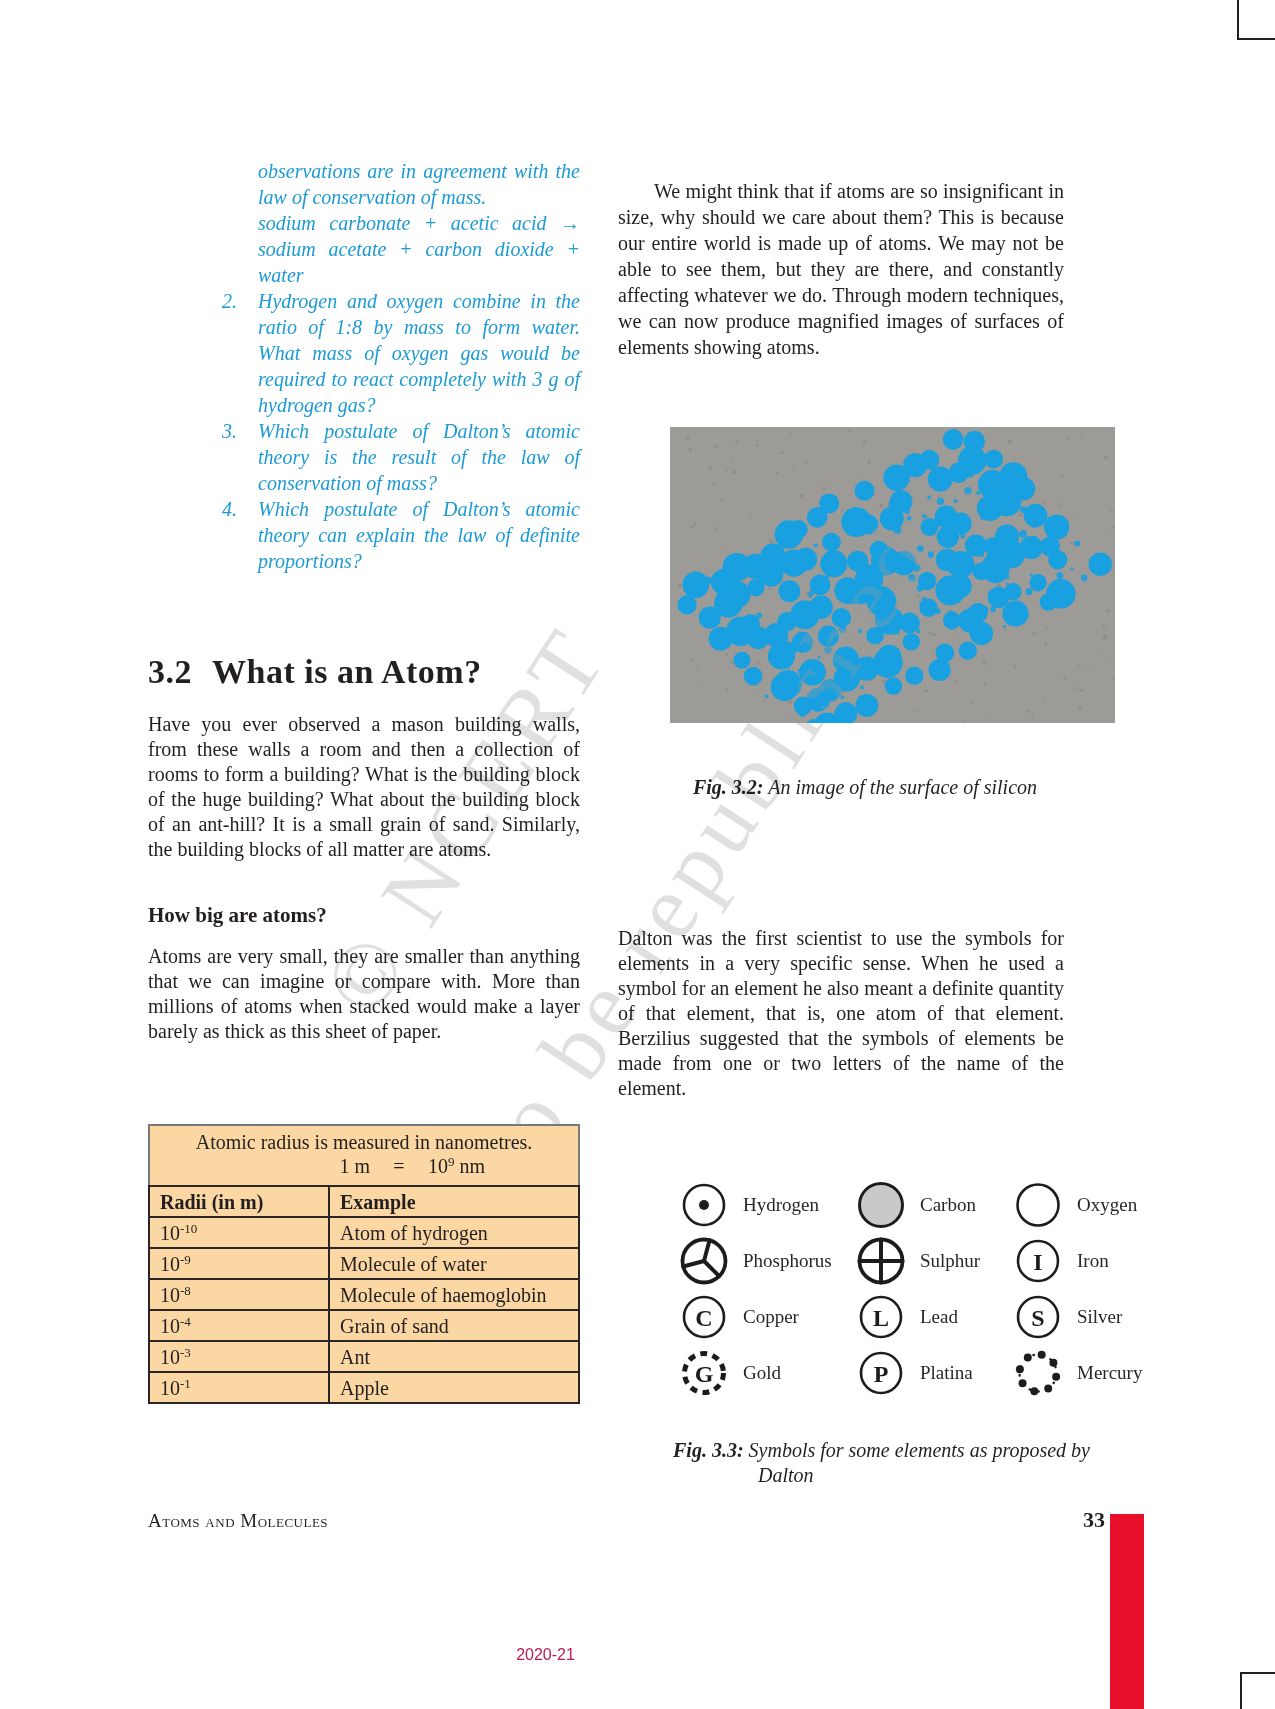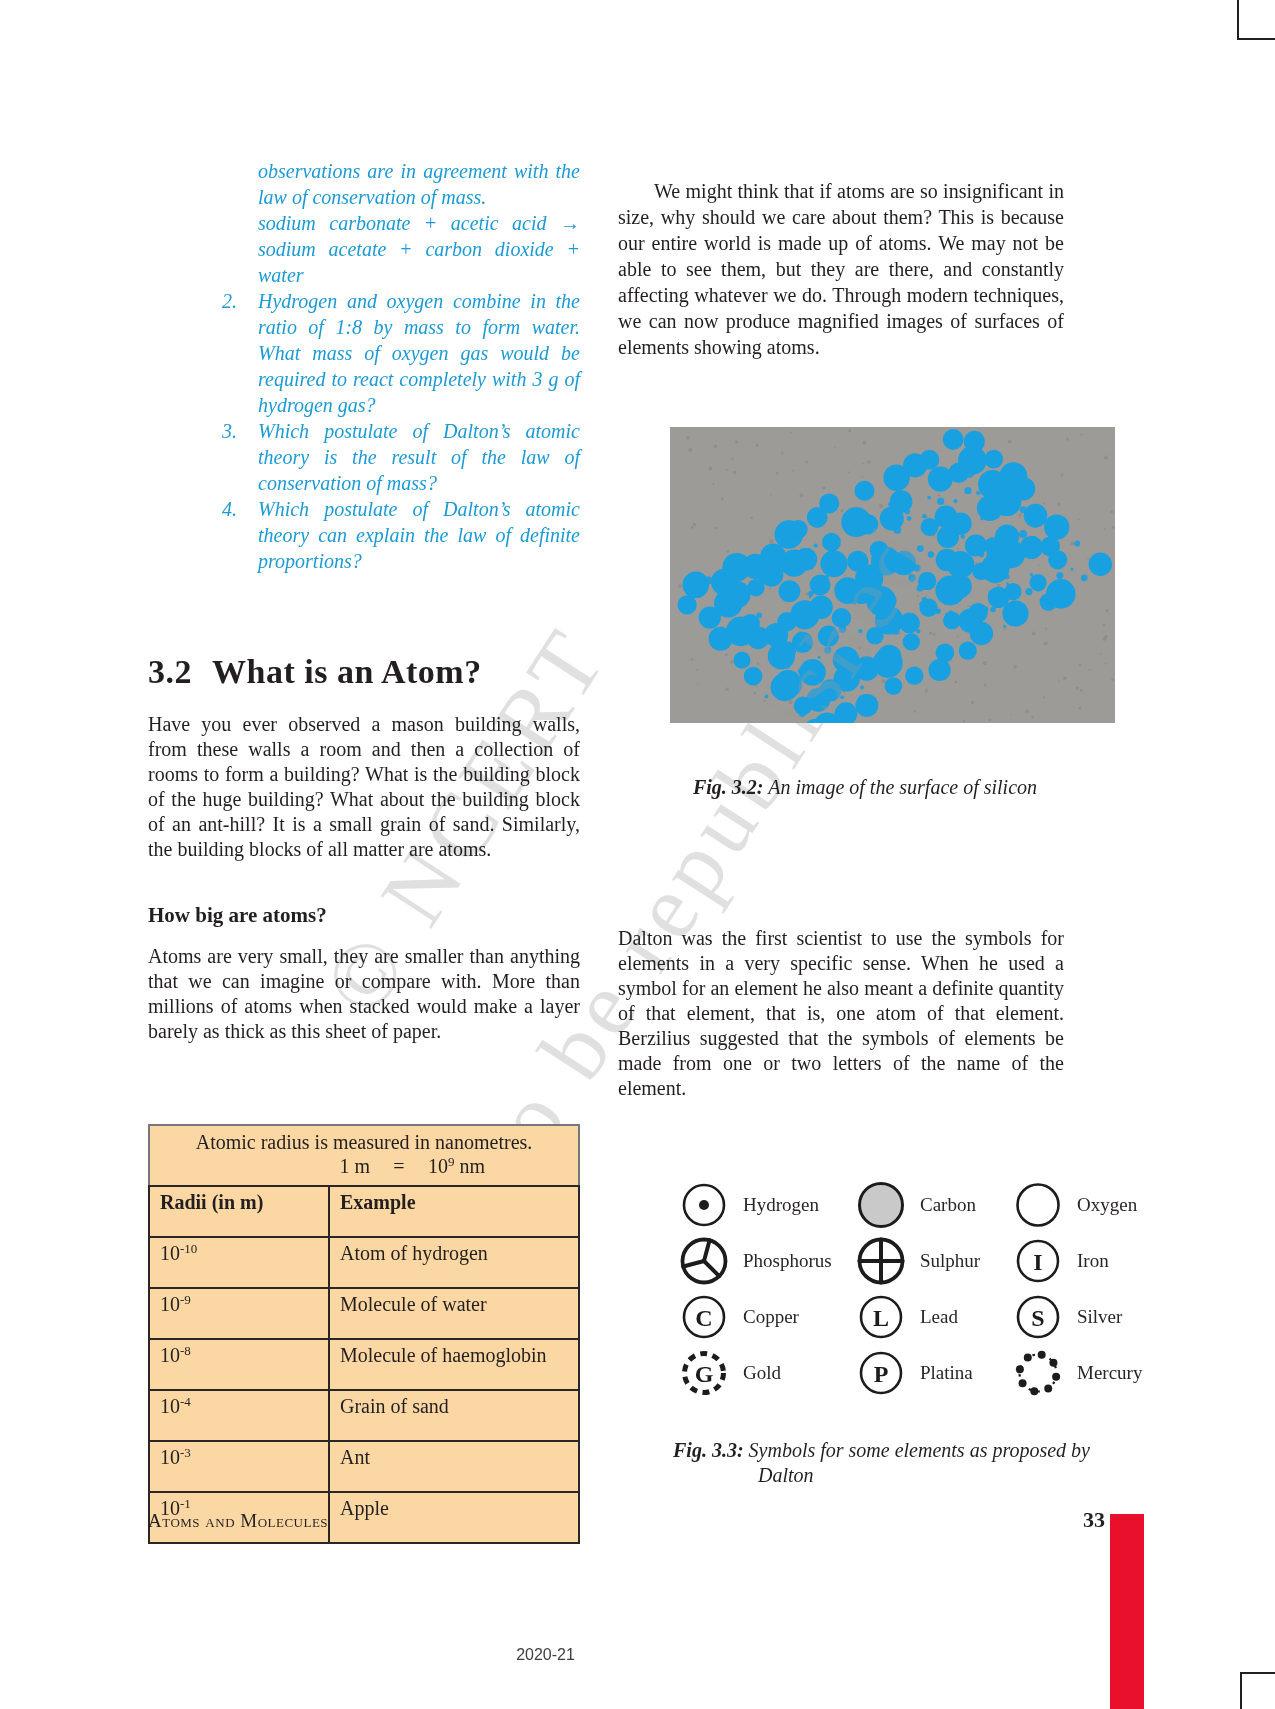--- a/index.html
+++ b/index.html
@@ -38,21 +38,21 @@
   #nano-box .nb-title { text-align:center; font-size:20px; }
   .eq-line { font-size:20px; line-height:25px; text-align:center; }
   .eq-lhs { display:inline-block; width:200px; text-align:right; }
   .eq-mid { display:inline-block; width:58px; text-align:center; }
   .eq-rhs { display:inline-block; width:130px; text-align:left; }
   sup { font-size:13px; line-height:0; vertical-align:7px; }
   
   #rel-table { left:148px; top:1185px; z-index:4; }
   #rel-table table { border-collapse:collapse; width:432px; }
   #rel-table td {
-    border:2px solid #2a2627; background:#fbd7a4; padding:4px 10px 22px 10px;
+    border:2px solid #2a2627; background:#fbd7a4; padding:4px 10px 2px 10px;
     font-size:20px; vertical-align:middle;
   }
   #rel-table .t-title td { font-weight:bold; font-size:21px; padding:3px 10px; }
   #rel-table .t-head td { font-weight:bold; }
   #rel-table td.c-radii { width:158px; }
   
   #rc-para1 { left:618px; top:178px; width:446px; line-height:26px; }
   #rc-para1 .indent { display:inline-block; width:36px; }
   #fig32 { left:670px; top:427px; width:445px; height:296px; z-index:1; }
   #fig32 svg { display:block; }
@@ -77,21 +77,21 @@
   .spoke { stroke:#1c1c1c; stroke-width:4; stroke-linecap:round; fill:none; }
   .sym-letter { font-family:"Liberation Serif", serif; font-weight:bold; font-size:24px; fill:#1c1c1c;
                 text-anchor:middle; }
   #fig33-caption { left:618px; top:1438px; width:500px; line-height:25px; padding-left:55px; box-sizing:border-box; }
   #fig33-caption .cap-line2 { margin-left:85px; }
   
   #footer-left { left:148px; top:1510px; font-variant:small-caps; font-size:19px; letter-spacing:0.5px; }
   #page-num { left:1040px; top:1507px; width:65px; text-align:right; font-size:22px; font-weight:bold; }
   #red-bar { position:absolute; left:1110px; top:1514px; width:34px; height:195px; background:#e8102a; z-index:4; }
   #footer-year { left:0; top:1646px; width:1091px; text-align:center;
-                 font-family:"Liberation Sans", sans-serif; font-size:16px; color:#404040; }
+                 font-family:"Liberation Sans", sans-serif; font-size:16px; color:#be185d; }
 </style>
 </head>
 <body>
 
 <div id="page">
 
   <div class="wm wm1">© NCERT</div>
   <div class="wm wm2">not to be republished</div>
 
   <div id="corner-top" class="corner-box"></div>

